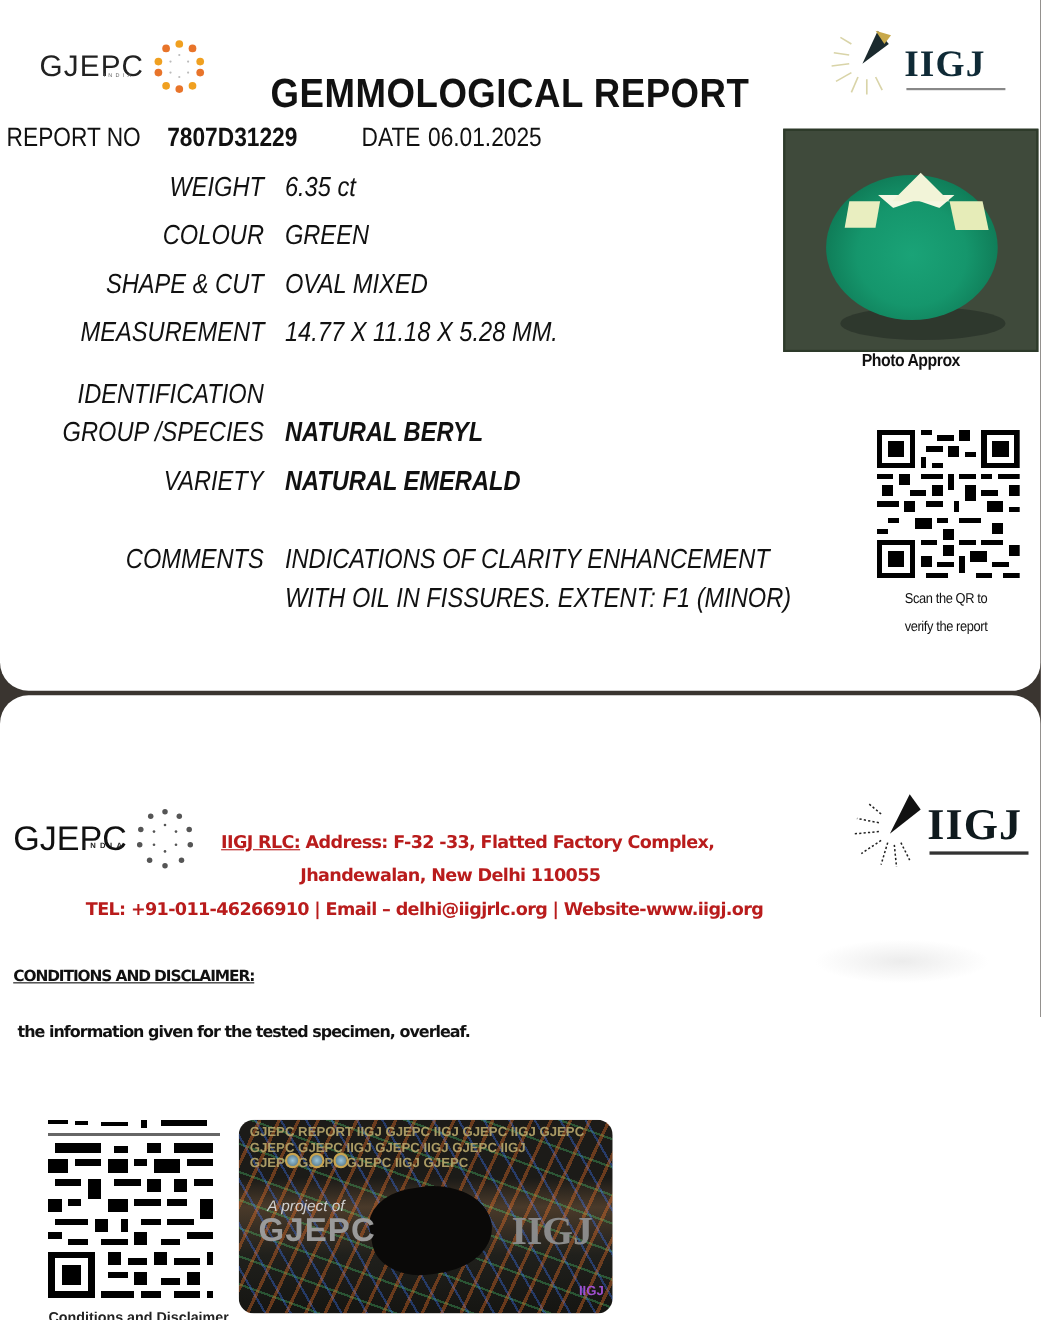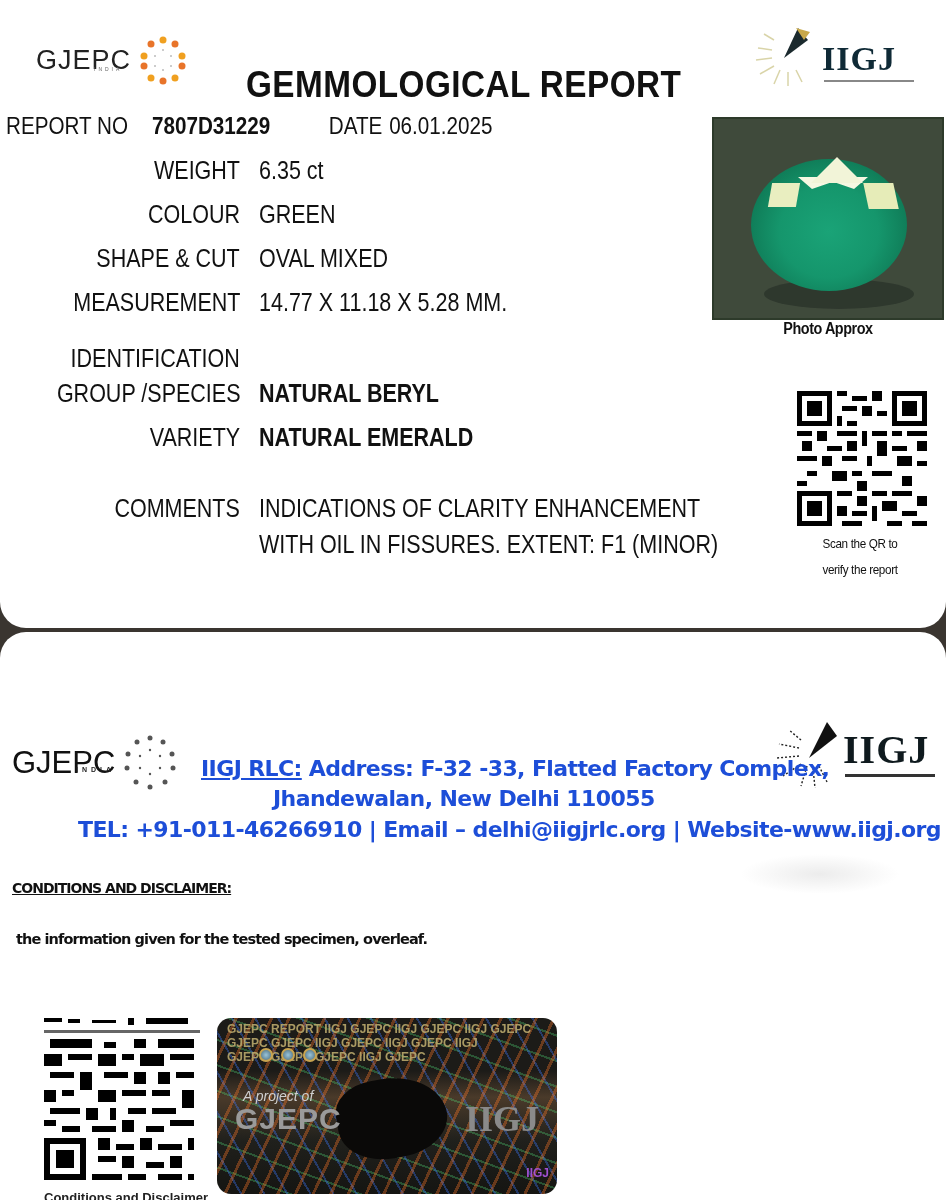--- a/index.html
+++ b/index.html
@@ -20,21 +20,21 @@
   .iigj-word { position: absolute; left: 70px; top: 18px; font-family: "Liberation Serif", serif; font-weight: bold; font-size: 34px; color: #0f2a36; letter-spacing: 1px; }
   .iigj-tag { position: absolute; left: 72px; top: 58px; width: 90px; height: 2px; background: #888; }
 
   .report-title { position: absolute; left: 246px; top: 64px; font-size: 37px; font-weight: bold; letter-spacing: 0.5px; transform: scaleX(0.9); transform-origin: left; white-space: nowrap; }
 
   .meta-row { position: absolute; top: 112px; left: 6px; font-size: 24px; white-space: nowrap; transform: scaleX(0.86); transform-origin: left; }
   .meta-row .lbl { font-weight: normal; }
   .meta-row .num { font-weight: bold; margin-left: 28px; }
   .meta-row .date-lbl { margin-left: 68px; }
   .meta-row .date-val { margin-left: 8px; }
-  .field { position: absolute; white-space: nowrap; font-size: 25px; }
+  .field { position: absolute; white-space: nowrap; font-size: 25px; font-style: italic; }
   .field .k { position: absolute; right: 0; text-align: right; transform: scaleX(0.86); transform-origin: right; }
   .field .v { position: absolute; left: 0; transform: scaleX(0.86); transform-origin: left; }
   .keycol { position: absolute; width: 240px; left: 0; height: 30px; }
   .valcol { position: absolute; left: 259px; height: 30px; width: 520px; }
   .bold { font-weight: bold; }
 
   .photo { position: absolute; left: 712px; top: 117px; width: 232px; height: 203px; background: #3f4a3b; border: 2px solid #2d3a2a; overflow: hidden; }
   .photo .gem { position: absolute; left: 37px; top: 40px; width: 156px; height: 132px; border-radius: 50%; background: radial-gradient(ellipse at 50% 55%, #1aa377 0%, #15966c 45%, #0f7a56 75%, #0b5c42 100%); }
   .photo .shadow { position: absolute; left: 50px; top: 160px; width: 150px; height: 30px; border-radius: 50%; background: #2a332a; opacity: .8; }
   .photo .facet1 { position: absolute; left: 97px; top: 38px; width: 0; height: 0; border-left: 26px solid transparent; border-right: 26px solid transparent; border-bottom: 26px solid #f2f4d8; }
@@ -50,21 +50,21 @@
   
   .b-gjepc { position: absolute; left: 12px; top: 100px; display: flex; align-items: center; }
   .b-gjepc .word { font-size: 31px; letter-spacing: 0px; color: #111; }
   .b-gjepc .sub { position: absolute; left: 64px; top: 34px; font-size: 7px; letter-spacing: 4px; color: #222; font-weight: bold; }
   .b-gjepc svg { margin-left: 4px; }
 
   .b-iigj { position: absolute; left: 773px; top: 86px; width: 168px; height: 76px; }
   .b-iigj .word { position: absolute; left: 70px; top: 8px; font-family: "Liberation Serif", serif; font-weight: bold; font-size: 40px; color: #0f1a1e; letter-spacing: 1px; }
   .b-iigj .tag { position: absolute; left: 72px; top: 56px; width: 90px; height: 3px; background: #333; }
 
-  .addr { position: absolute; font-family: "DejaVu Sans", sans-serif; font-weight: bold; font-size: 22px; white-space: nowrap; color: #1d4ed8; letter-spacing: -0.6px; }
+  .addr { position: absolute; font-family: "DejaVu Sans", sans-serif; font-weight: bold; font-size: 16px; white-space: nowrap; color: #b91c1c; letter-spacing: -0.6px; }
   .addr .u { text-decoration: underline; }
 
   .cond-h { position: absolute; left: 12px; top: 248px; font-family: "DejaVu Sans", sans-serif; font-weight: bold; font-size: 14px; text-decoration: underline; letter-spacing: -1px; }
   .cond-p { position: absolute; left: 16px; font-family: "DejaVu Sans", sans-serif; font-weight: bold; font-size: 14.5px; letter-spacing: -0.9px; white-space: nowrap; }
   .faded { color: #b9b9b9; font-weight: normal; }
 
   .qr-back { left: 38px; top: 386px; width: 162px; height: 168px; }
   .qr-back-cap { position: absolute; left: 28px; top: 558px; width: 180px; text-align: right; font-size: 13px; font-weight: bold; color: #222; overflow: hidden; height: 10px; }
 
   .holo { position: absolute; left: 217px; top: 386px; width: 340px; height: 176px; border-radius: 14px; overflow: hidden;

